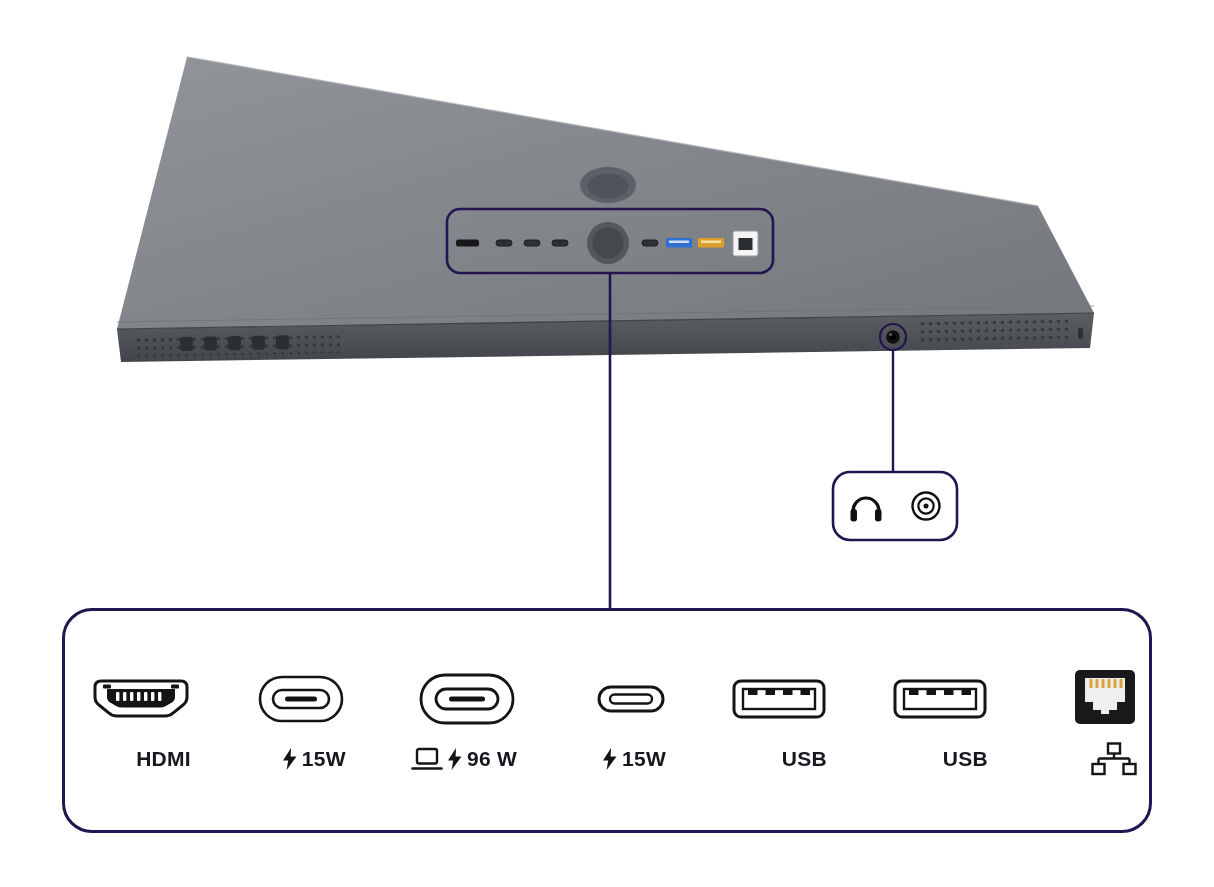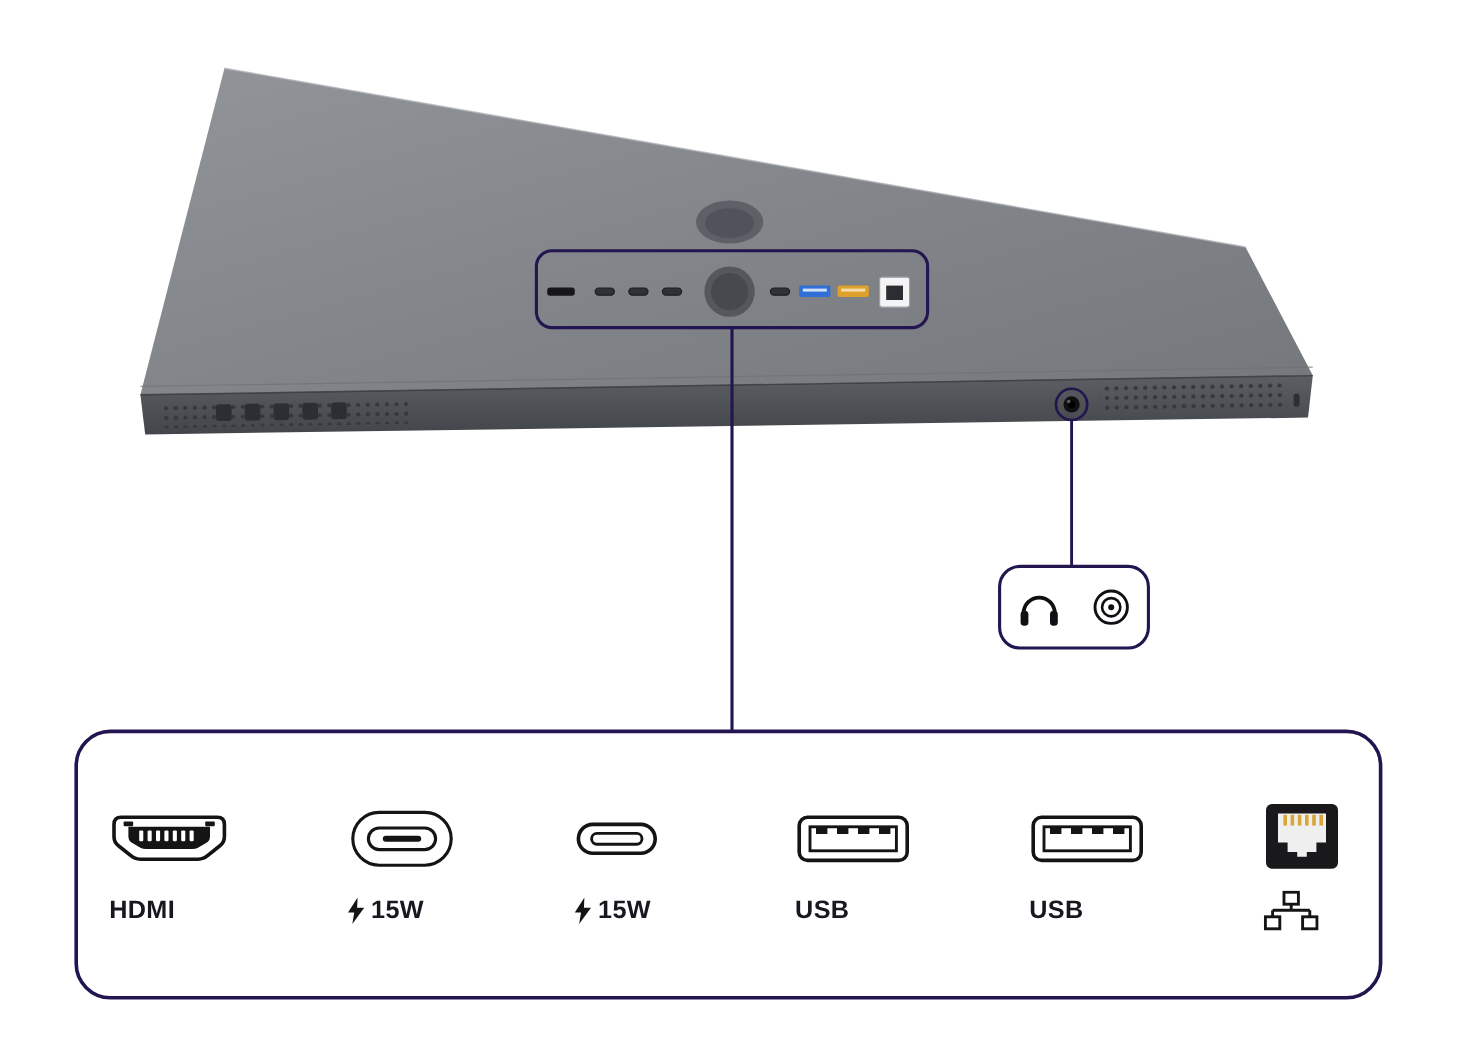--- a/index.html
+++ b/index.html
@@ -7,21 +7,21 @@
     position:relative;width:1214px;height:887px;background:#ffffff;
     font-family:"Liberation Sans",sans-serif;overflow:hidden;
   }
   .scene{position:absolute;left:0;top:0;}
   .ports-panel{
     position:absolute;left:62px;top:608px;width:1090px;height:225px;
     box-sizing:border-box;border:3px solid #221550;border-radius:30px;
     background:#fff;display:flex;align-items:center;justify-content:space-between;
     padding:0 12px 0 26px;
   }
-  .port-item{display:flex;flex-direction:column;align-items:flex-start;gap:13px;min-width:84px;}
+  .port-item{display:flex;flex-direction:column;align-items:flex-end;gap:13px;min-width:84px;}
   .port-icon{height:64px;display:flex;align-items:center;justify-content:center;}
   .port-label{
     display:flex;align-items:center;gap:5px;min-height:30px;
     font-size:21px;font-weight:600;color:#17171f;letter-spacing:.3px;white-space:pre;
   }
   .port-label svg{display:block;}
 </style>
 </head>
 <body>
 
@@ -149,20 +149,39 @@
         </svg>
       </div>
       <div class="port-label">
         <svg width="14" height="22" viewBox="0 0 14 22">
           <polygon points="8,0 0,12.5 5.2,12.5 3.6,22 13.5,8.5 7.6,8.5" fill="#141414"></polygon>
         </svg>
         <span>15W</span>
       </div>
     </div>
 
+    <div class="port-item">
+      <div class="port-icon">
+        <svg width="100" height="56" viewBox="0 0 100 56">
+          <rect x="4" y="4" width="92" height="48" rx="24" fill="#fff" stroke="#141414" stroke-width="2.8"></rect>
+          <rect x="19" y="18" width="62" height="20" rx="10" fill="#fff" stroke="#141414" stroke-width="2.8"></rect>
+          <rect x="32" y="25.5" width="36" height="5" rx="2.5" fill="#141414"></rect>
+        </svg>
+      </div>
+      <div class="port-label">
+        <svg width="32" height="24" viewBox="0 0 32 24">
+          <rect x="6" y="2" width="20" height="14.5" rx="2" fill="none" stroke="#141414" stroke-width="2.4"></rect>
+          <path d="M1.5 21.5 H30.5" stroke="#141414" stroke-width="2.6" stroke-linecap="round"></path>
+        </svg>
+        <svg width="14" height="22" viewBox="0 0 14 22">
+          <polygon points="8,0 0,12.5 5.2,12.5 3.6,22 13.5,8.5 7.6,8.5" fill="#141414"></polygon>
+        </svg>
+        <span>96 W</span>
+      </div>
+    </div>
 
 
     <div class="port-item">
       <div class="port-icon">
         <svg width="70" height="30" viewBox="0 0 70 30">
           <rect x="3" y="3" width="64" height="24" rx="12" fill="#fff" stroke="#141414" stroke-width="3"></rect>
           <rect x="14" y="10.5" width="42" height="9" rx="4.5" fill="none" stroke="#141414" stroke-width="2.4"></rect>
         </svg>
       </div>
       <div class="port-label">

